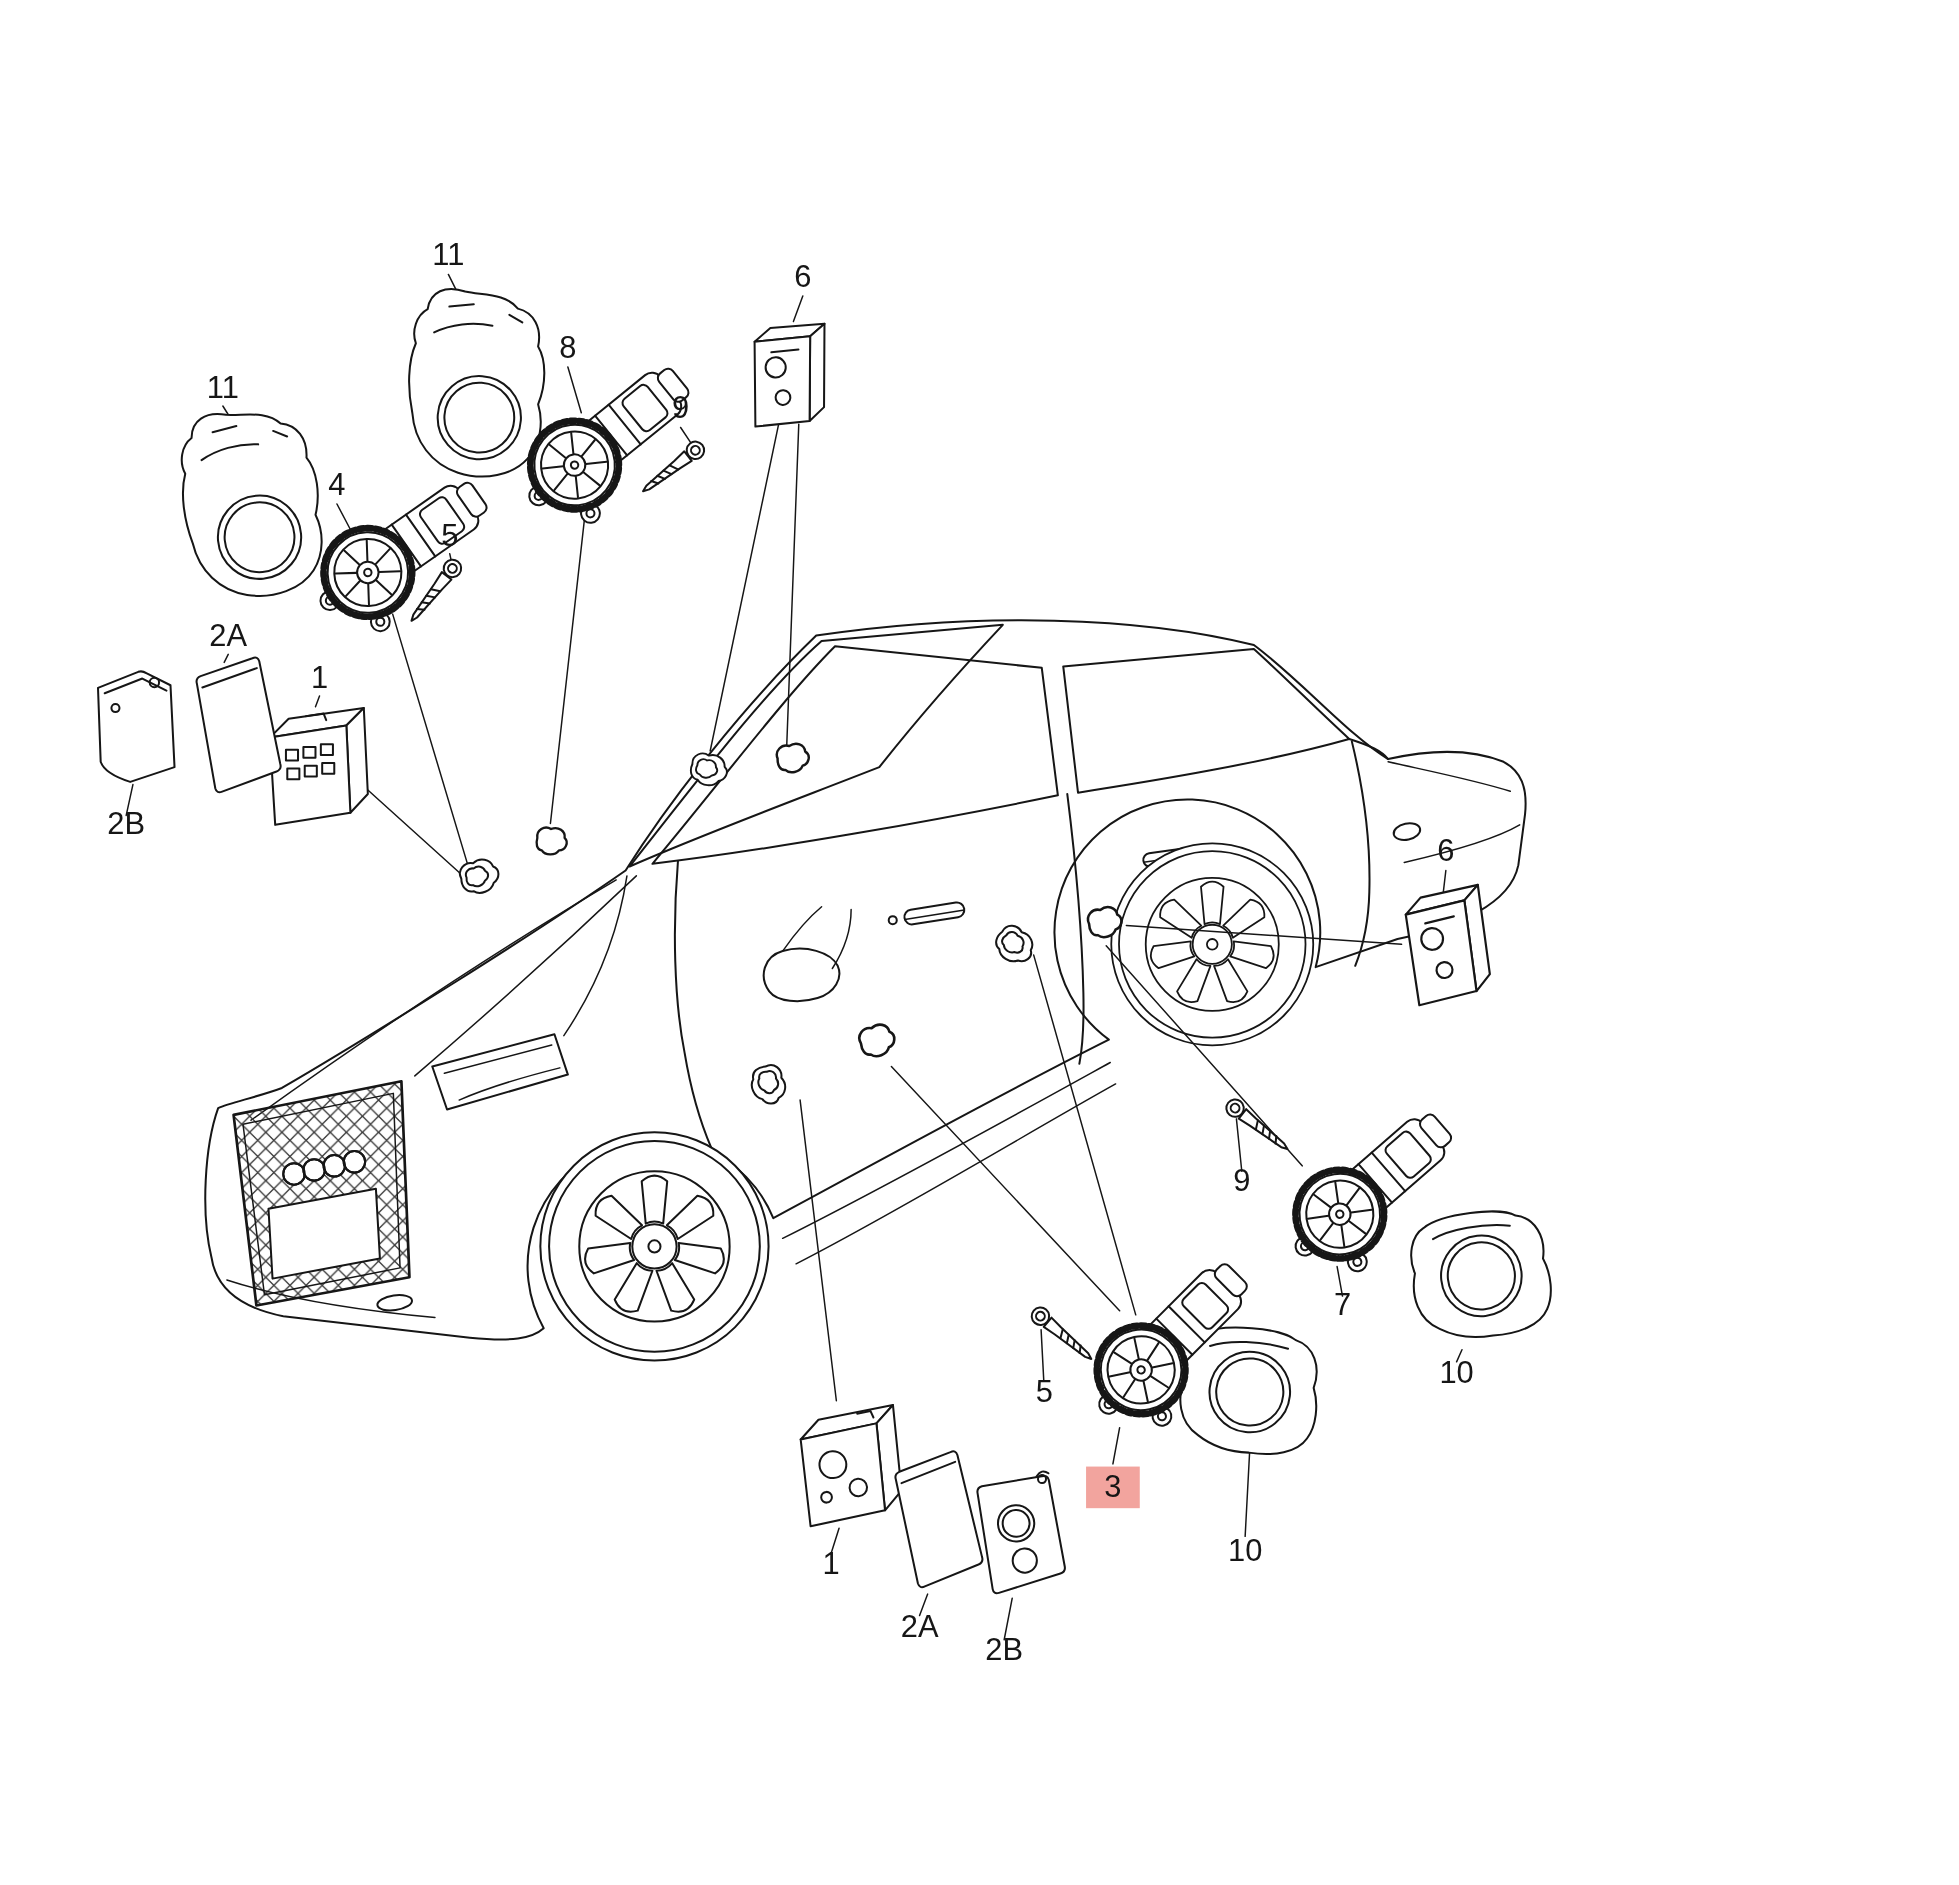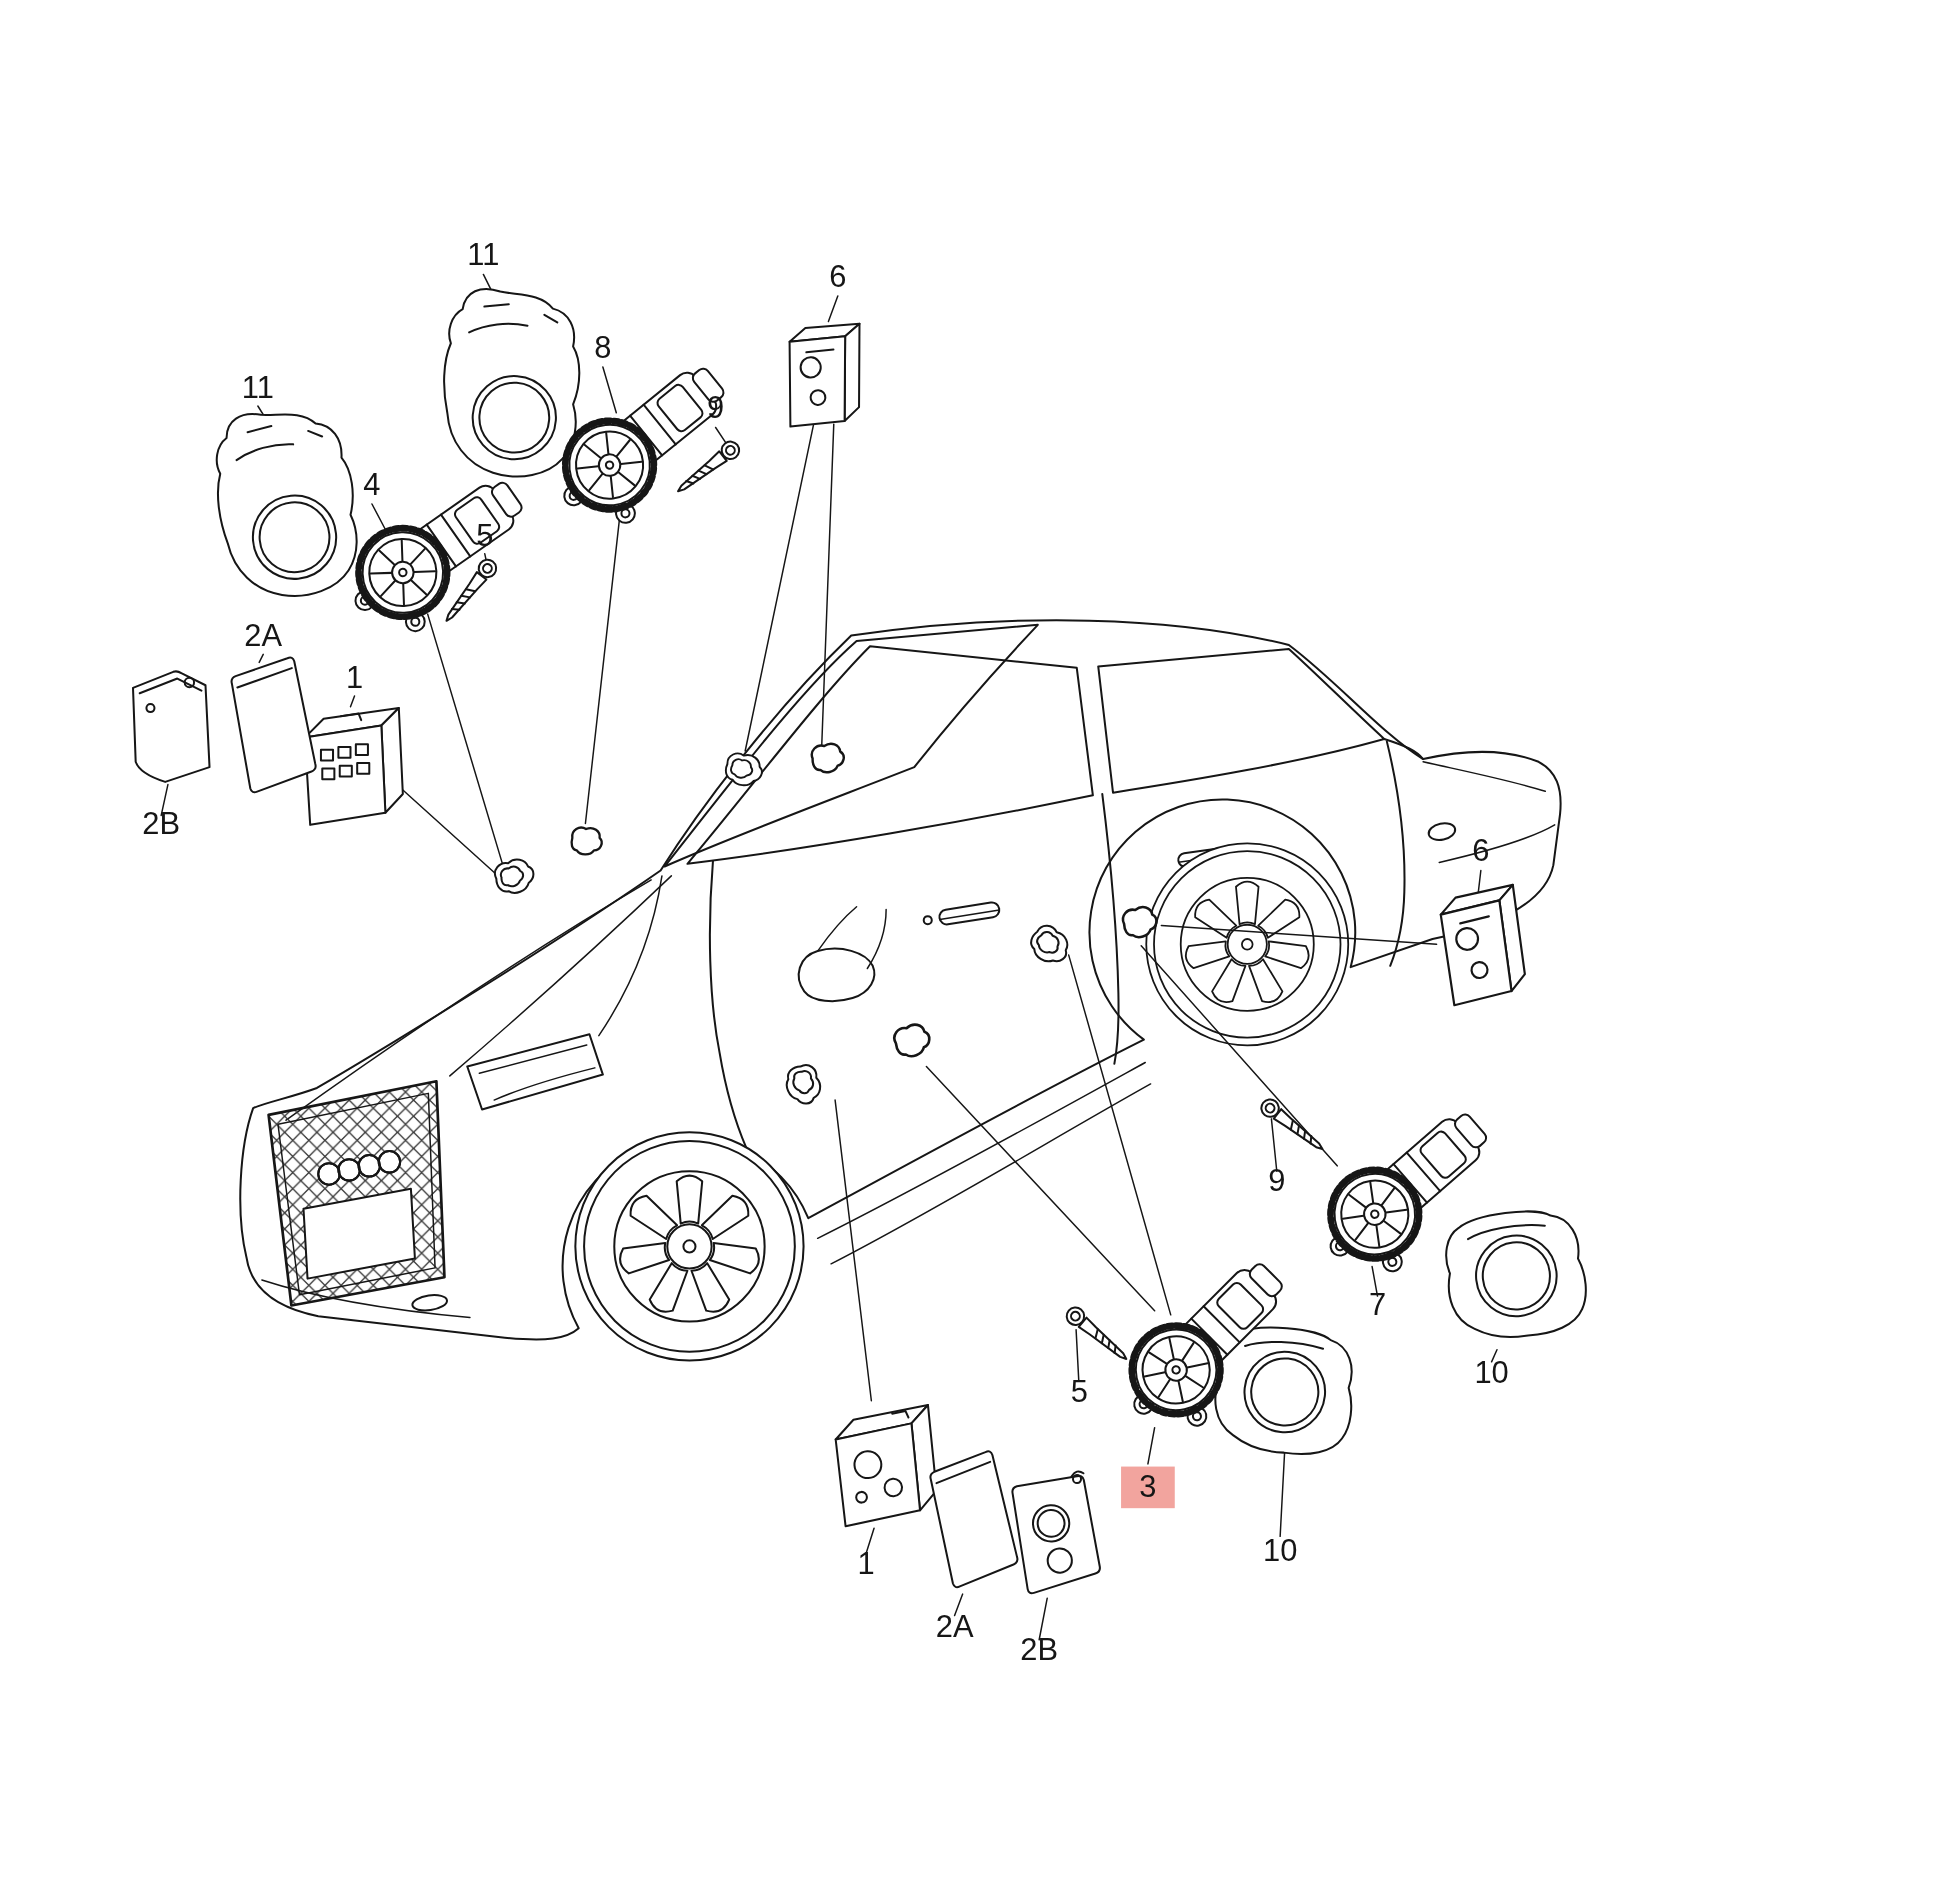--- a/index.html
+++ b/index.html
@@ -1,16 +1,16 @@
 <!DOCTYPE html>
 <html style="font-size:13px"><head>
 <meta charset="utf-8">
 <style>
   html,body{margin:0;padding:0;background:#ffffff;}
-  .stage{position:relative;width:1615px;height:1886px;background:#ffffff;overflow:hidden;padding-left:35px;}
+  .stage{position:relative;width:1615px;height:1886px;background:#ffffff;overflow:hidden;}
   svg{display:block;width:100%;height:100%;}
   .art{stroke:#161616;fill:none;stroke-width:3;stroke-linecap:round;stroke-linejoin:round;}
   .thin{stroke-width:2.2;}
   .label{font:400 46px "Liberation Sans", sans-serif;fill:#161616;stroke:none;text-anchor:middle;}
 </style>
 </head>
 <body>
 
 <div class="stage">
 <svg viewBox="0 0 2406 2316" xmlns="http://www.w3.org/2000/svg">

